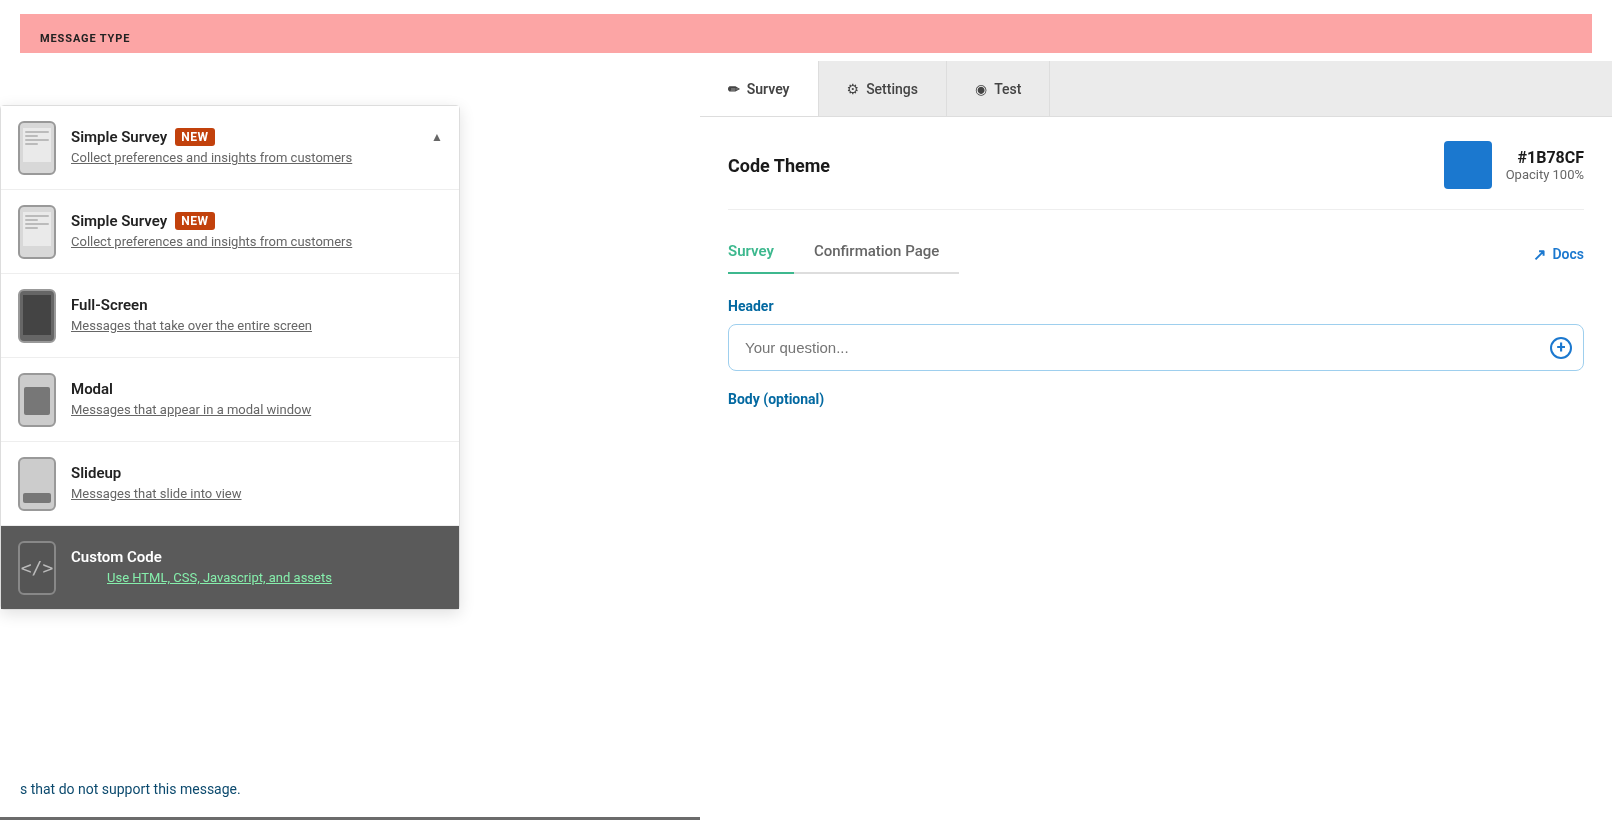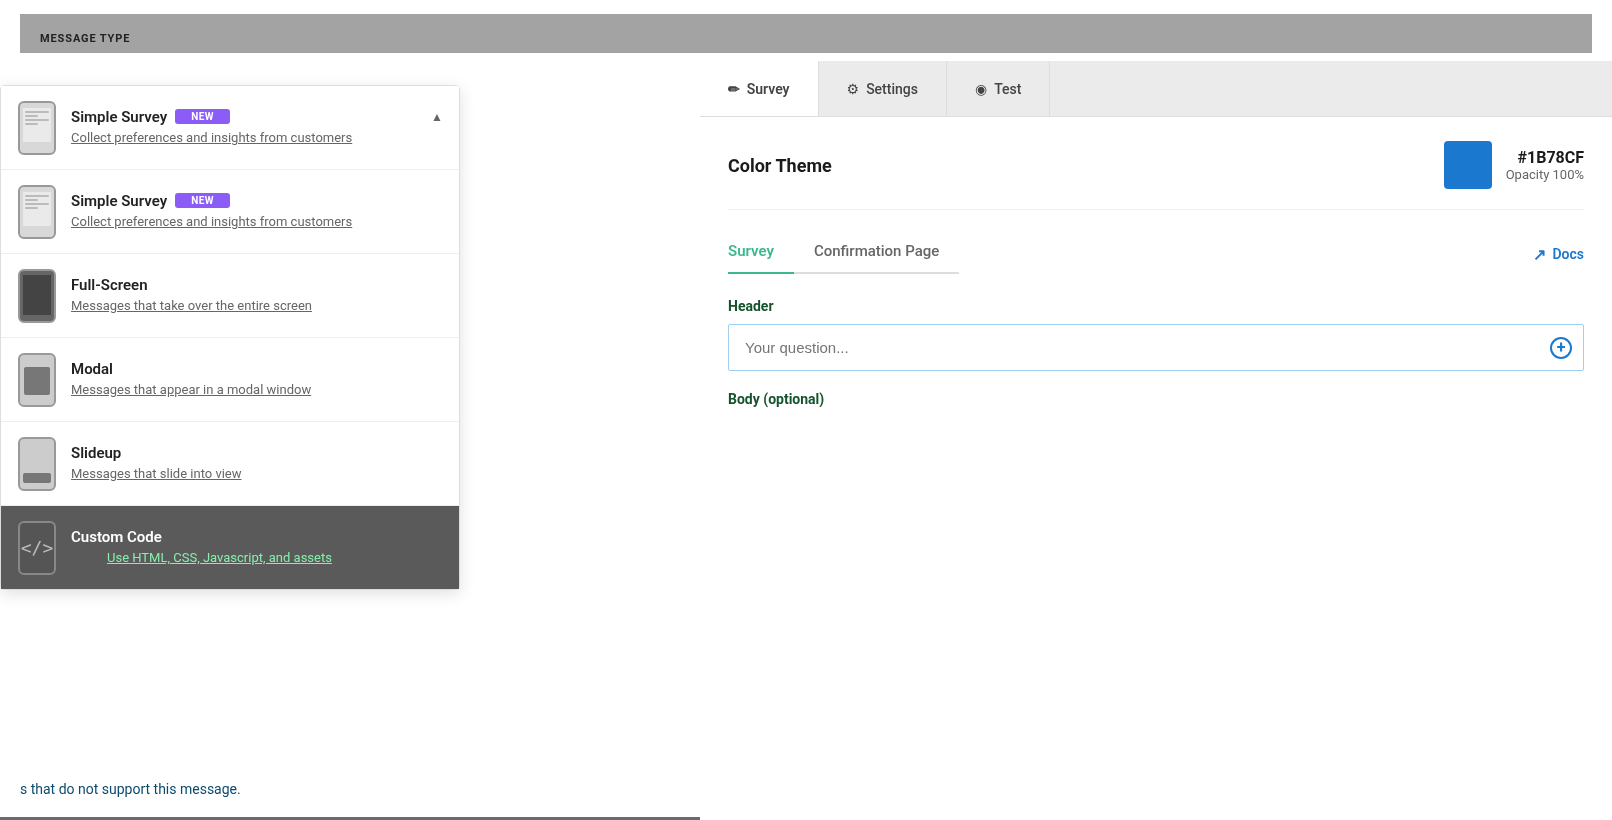--- a/index.html
+++ b/index.html
@@ -20,27 +20,27 @@
     }
 
     
     .message-type-label {
       font-size: 11px;
       font-weight: 700;
       letter-spacing: 0.08em;
       color: #222;
       padding: 18px 20px 8px 20px;
       text-transform: uppercase;
-      background: #a3a3a3;
+      background: #fca5a5;
     }
 
     
     .dropdown-container {
       position: absolute;
-      top: 24px;
+      top: 44px;
       left: 0;
       width: 460px;
       background: #fff;
       border: 1px solid #ddd;
       border-radius: 4px;
       box-shadow: 0 4px 16px rgba(0,0,0,0.12);
       z-index: 100;
     }
 
     .dropdown-item {
@@ -99,25 +99,25 @@
       line-height: 1.4;
       text-decoration: underline;
     }
 
     .dark-item .item-desc {
       color: #86efac;
       margin-left: 36px;
     }
 
     .new-badge {
-      background: #8b5cf6;
+      background: #c2410c;
       color: #fff;
-      font-size: 10px;
+      font-size: 12px;
       font-weight: 700;
-      padding: 2px 16px;
+      padding: 2px 6px;
       border-radius: 3px;
       letter-spacing: 0.05em;
     }
 
     .chevron-up {
       color: #666;
       font-size: 12px;
       margin-left: auto;
     }
 
@@ -251,21 +251,21 @@
     }
 
     
     .header-section {
       margin-bottom: 20px;
     }
 
     .field-label {
       font-size: 14px;
       font-weight: 700;
-      color: #14532d;
+      color: #0369a1;
       margin-bottom: 10px;
     }
 
     .input-wrapper {
       position: relative;
       display: flex;
       align-items: stretch;
     }
 
     .input-wrapper input {
@@ -586,21 +586,21 @@
         </div>
         <div class="tab-item">
           <span class="tab-icon">◉</span>
           <span>Test</span>
         </div>
       </div>
 
       <div class="right-content">
 
         <div class="color-theme-section">
-          <div class="color-theme-label">Color Theme</div>
+          <div class="color-theme-label">Code Theme</div>
           <div class="color-right">
             <div class="color-swatch" style="background: #1B78CF;"></div>
             <div class="color-info">
               <div class="color-hex">#1B78CF</div>
               <div class="color-opacity">Opacity 100%</div>
             </div>
           </div>
         </div>
 
         <div class="survey-tabs">
@@ -610,21 +610,21 @@
           </div>
           <a class="docs-link" href="#">
             <span style="font-size:16px;">↗</span>
             <span>Docs</span>
           </a>
         </div>
 
         <div class="header-section">
           <div class="field-label">Header</div>
           <div class="input-wrapper">
-            <input type="text" style="width: 100%; border: 1.5px solid rgb(158, 207, 238); border-radius: 2px; padding: 14px 44px 14px 16px; font-size: 15px; color: rgb(170, 170, 170); outline: none;" placeholder="Your question...">
+            <input type="text" style="width: 100%; border: 1.5px solid rgb(158, 207, 238); border-radius: 8px; padding: 14px 44px 14px 16px; font-size: 15px; color: rgb(170, 170, 170); outline: none;" placeholder="Your question...">
             <div class="input-plus">+</div>
           </div>
         </div>
 
         <div class="header-section">
           <div class="field-label">Body (optional)</div>
         </div>
 
       </div>
     </div>

